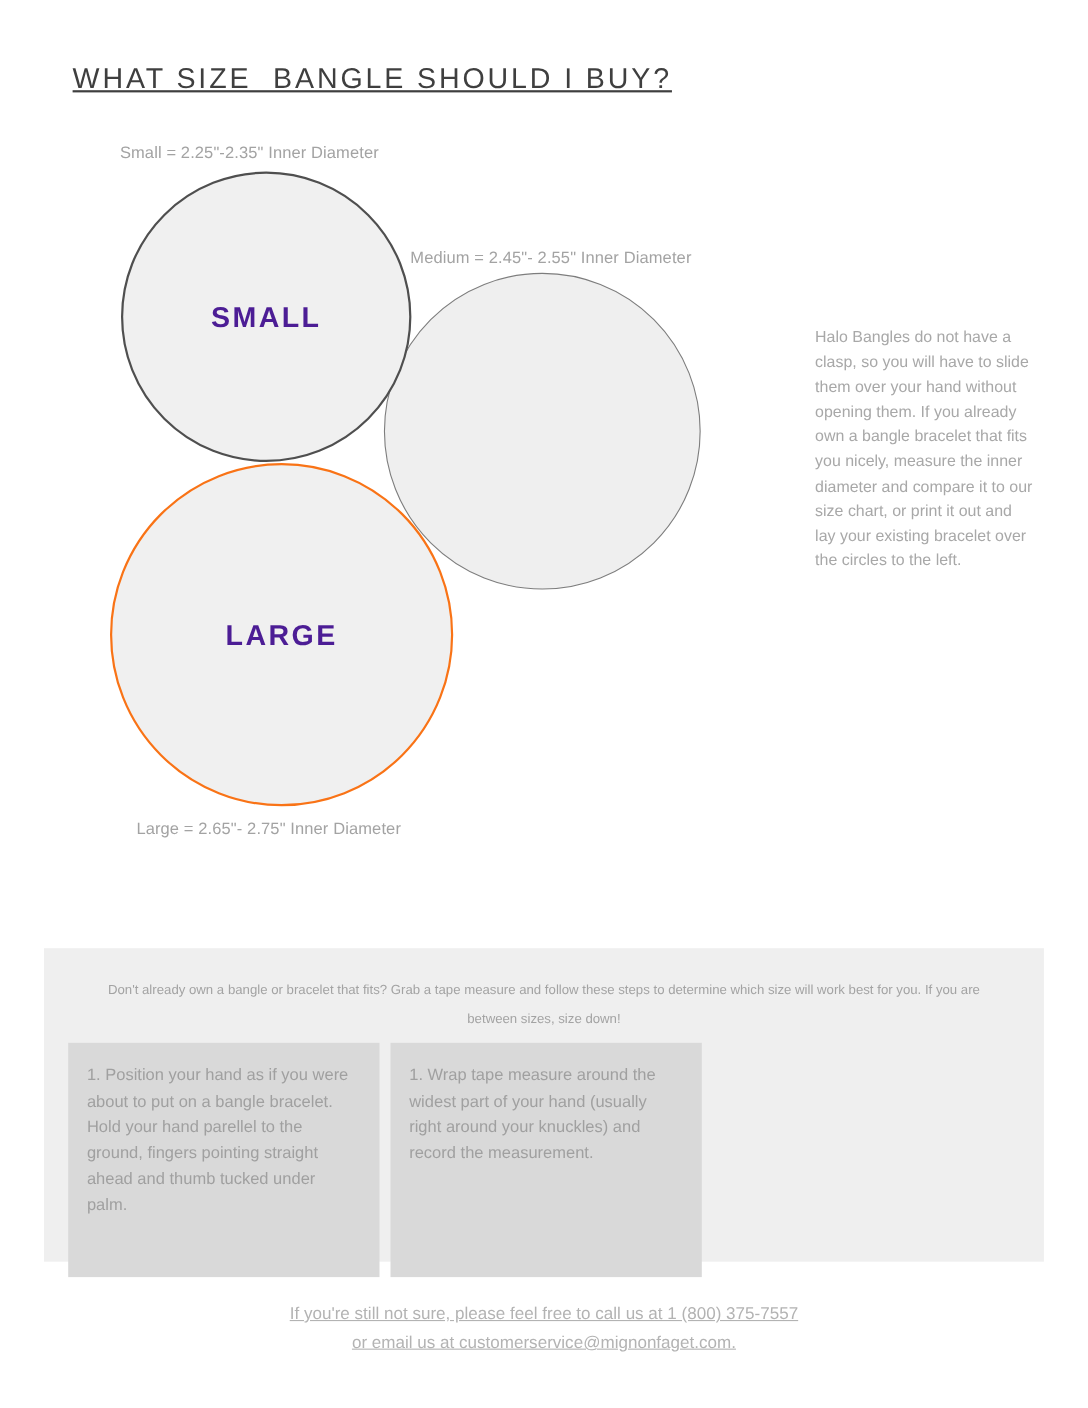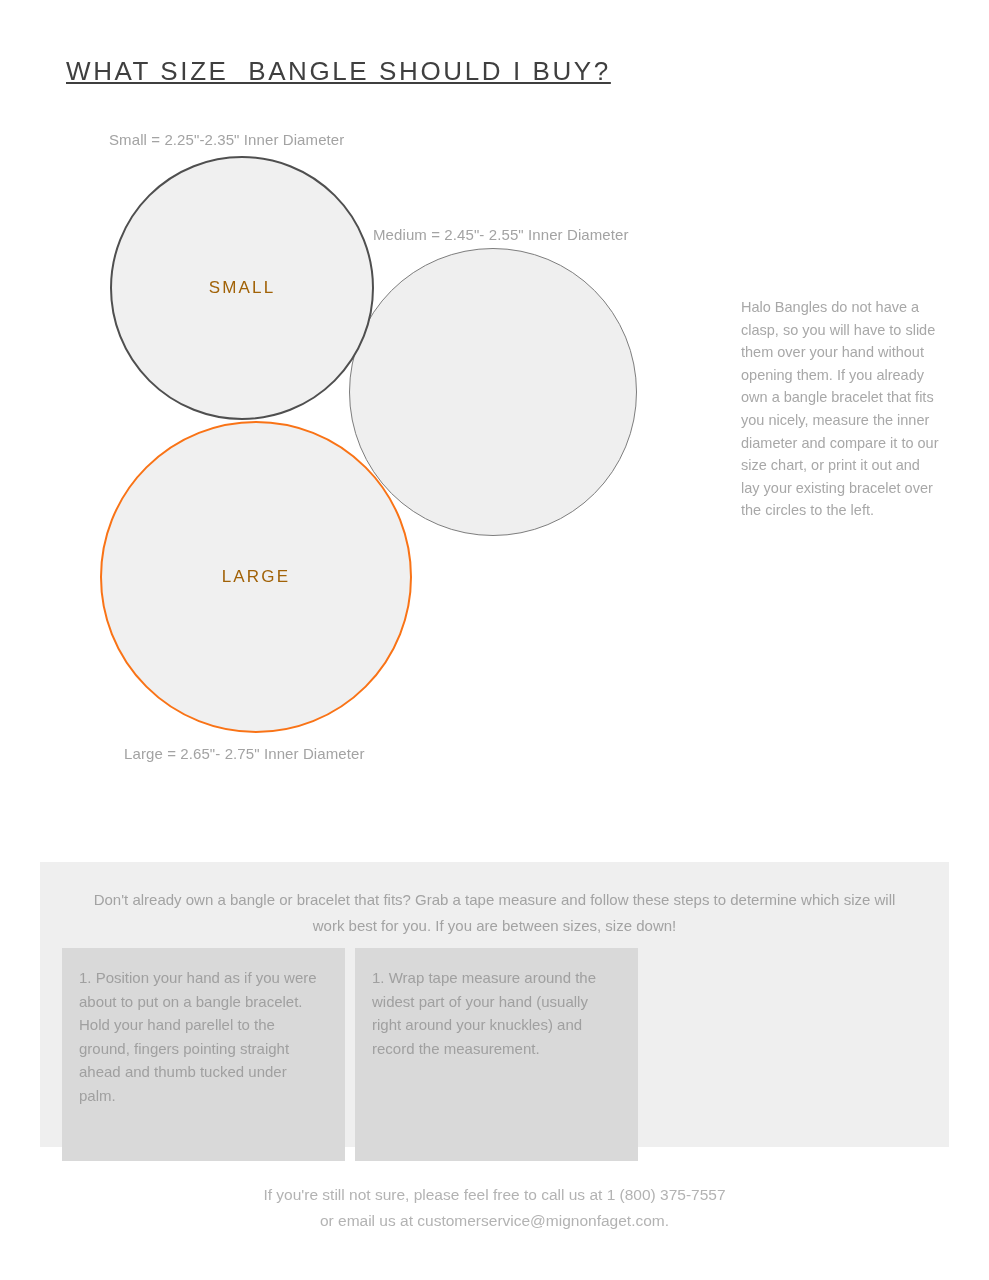--- a/index.html
+++ b/index.html
@@ -66,24 +66,25 @@
   }
   .circle-large {
     left: 100px;
     top: 421px;
     width: 312px;
     height: 312px;
     border: 2px solid #f97316;
     z-index: 2;
   }
   .circle-label {
-    font-size: 17px;
+    font-size: 26px;
     letter-spacing: 2.2px;
-    color: #a16207;
+    color: #4c1d95;
     user-select: none;
+    font-weight: bold;
   }
 
   
   .caption {
     position: absolute;
     font-size: 15px;
     color: #a3a3a3;
     white-space: nowrap;
     letter-spacing: 0.1px;
   }
@@ -114,21 +115,21 @@
     width: 909px;
     height: 285px;
     background: #efefef;
   }
   .panel-intro {
     position: absolute;
     left: 42px;
     top: 25px;
     width: 825px;
     text-align: center;
-    font-size: 15px;
+    font-size: 12px;
     line-height: 26px;
     color: #a3a3a3;
   }
   .steps {
     position: absolute;
     left: 22px;
     top: 86px;
     width: 868px;
     display: flex;
     gap: 10px;
@@ -155,21 +156,21 @@
   .footer {
     position: absolute;
     left: 0;
     top: 1182px;
     width: 989px;
     text-align: center;
     font-size: 15.5px;
     line-height: 26px;
     color: #b3b3b3;
   }
-  .footer-line { display: block; }
+  .footer-line { display: block; text-decoration: underline; }
 </style>
 </head>
 <body>
 
 <div class="page-title">WHAT SIZE  BANGLE SHOULD I BUY?</div>
 
 <div class="diagram">
 
   <div class="caption caption-small">Small = 2.25"-2.35" Inner Diameter</div>
 

